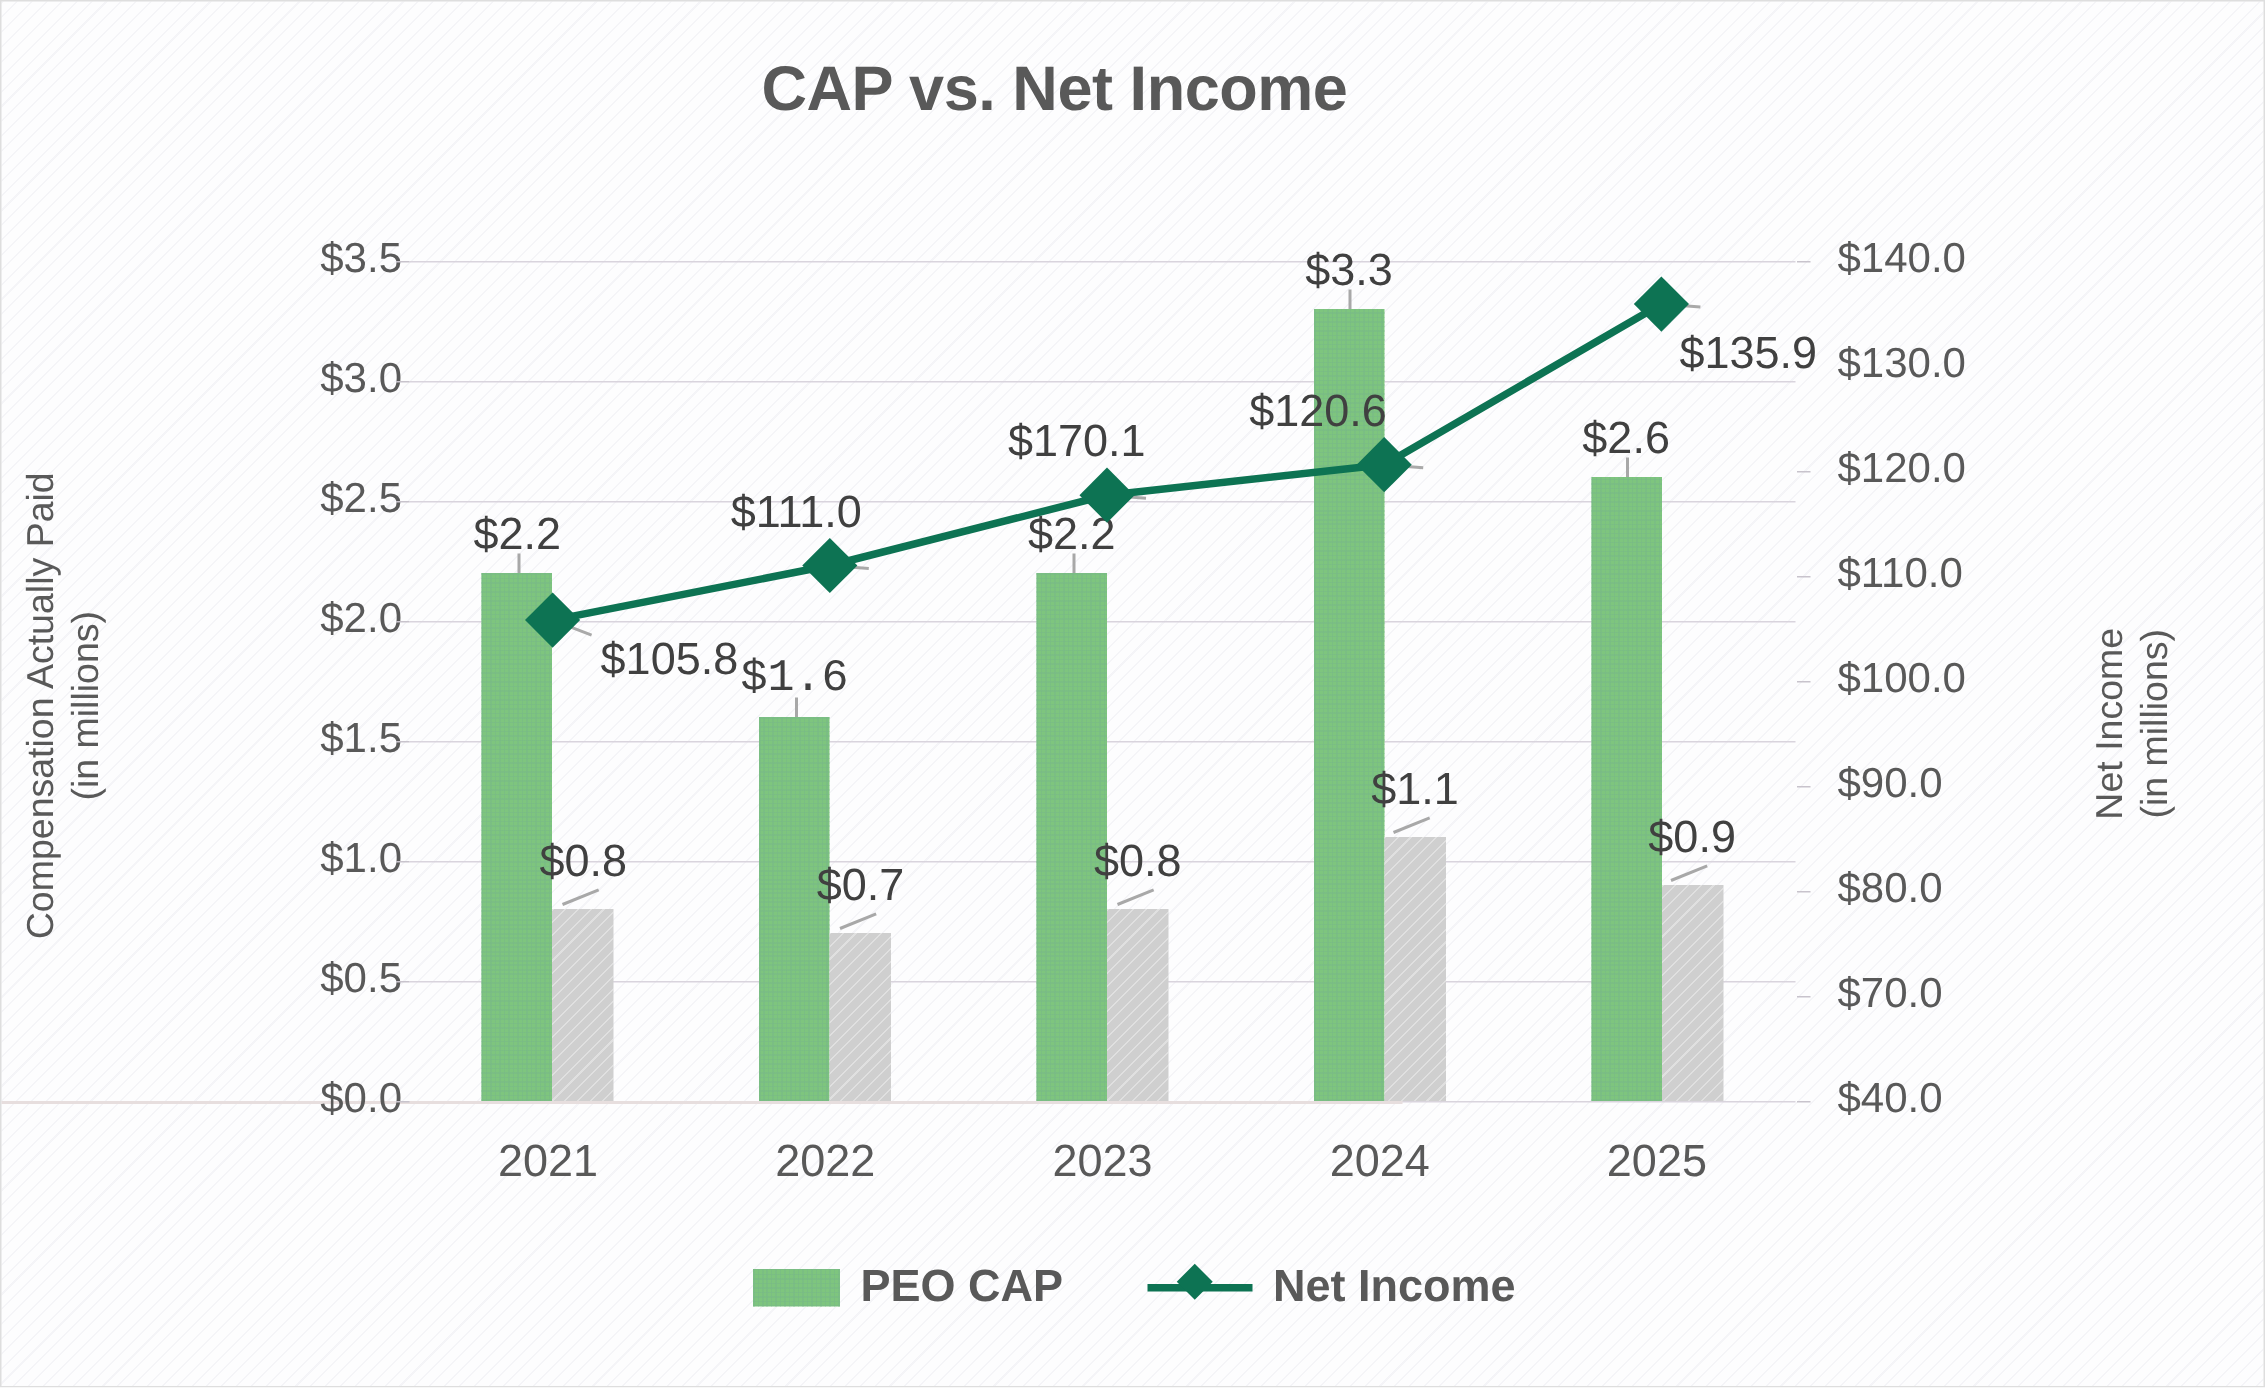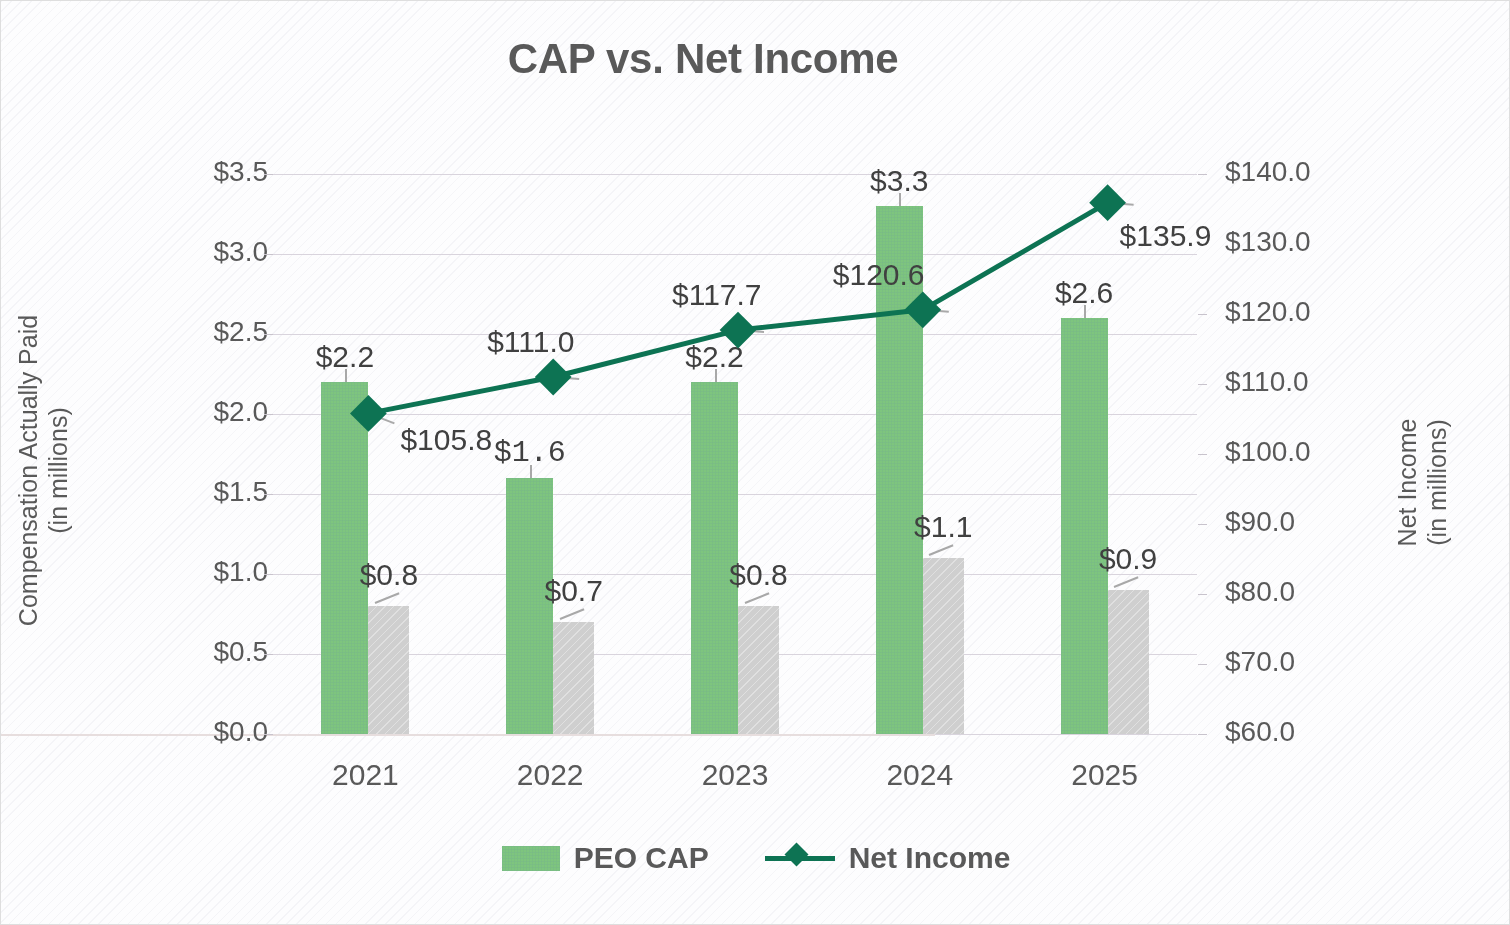--- a/index.html
+++ b/index.html
@@ -279,21 +279,21 @@
       <div class="tick-mark tick-mark-left" style="top: 413px;"></div>
       <div class="tick-label tick-left" style="top: 315px;">$2.5</div>
       <div class="tick-mark tick-mark-left" style="top: 333px;"></div>
       <div class="tick-label tick-left" style="top: 235px;">$3.0</div>
       <div class="tick-mark tick-mark-left" style="top: 253px;"></div>
       <div class="tick-label tick-left" style="top: 155px;">$3.5</div>
       <div class="tick-mark tick-mark-left" style="top: 173px;"></div>
     </div>
 
   <div id="right-ticks">
-      <div class="tick-label tick-right" style="top: 715px;">$60.0</div>
+      <div class="tick-label tick-right" style="top: 715px;">$40.0</div>
       <div class="tick-mark tick-mark-right" style="top: 733px;"></div>
       <div class="tick-label tick-right" style="top: 645px;">$70.0</div>
       <div class="tick-mark tick-mark-right" style="top: 663px;"></div>
       <div class="tick-label tick-right" style="top: 575px;">$80.0</div>
       <div class="tick-mark tick-mark-right" style="top: 593px;"></div>
       <div class="tick-label tick-right" style="top: 505px;">$90.0</div>
       <div class="tick-mark tick-mark-right" style="top: 523px;"></div>
       <div class="tick-label tick-right" style="top: 435px;">$100.0</div>
       <div class="tick-mark tick-mark-right" style="top: 453px;"></div>
       <div class="tick-label tick-right" style="top: 365px;">$110.0</div>
@@ -352,21 +352,21 @@
       <rect x="724" y="316.09999999999997" width="26" height="26" fill="#0d7353" transform="rotate(45 737 329.09999999999997)"></rect>
       <line x1="921.8000000000001" y1="308.8" x2="947.8000000000001" y2="310.8" stroke="#a9a9a9" stroke-width="2"></line>
       <rect x="908.8000000000001" y="295.8" width="26" height="26" fill="#0d7353" transform="rotate(45 921.8000000000001 308.8)"></rect>
       <line x1="1106.6" y1="201.69999999999993" x2="1132.6" y2="203.69999999999993" stroke="#a9a9a9" stroke-width="2"></line>
       <rect x="1093.6" y="188.69999999999993" width="26" height="26" fill="#0d7353" transform="rotate(45 1106.6 201.69999999999993)"></rect>
     </svg>
 
   <div id="line-labels">
       <div class="line-label" style="left: 399.4px; top: 422.4px;">$105.8</div>
       <div class="line-label" style="left: 486.2px; top: 324px;">$111.0</div>
-      <div class="line-label" style="left: 671px; top: 277.1px;">$117.7</div>
+      <div class="line-label" style="left: 671px; top: 277.1px;">$170.1</div>
       <div class="line-label" style="left: 831.8px; top: 256.8px;">$120.6</div>
       <div class="line-label" style="left: 1118.6px; top: 217.7px;">$135.9</div>
     </div>
 
   <div id="cat-labels">
       <div class="cat-label" style="left: 284.4px;">2021</div>
       <div class="cat-label" style="left: 469.2px;">2022</div>
       <div class="cat-label" style="left: 654px;">2023</div>
       <div class="cat-label" style="left: 838.8px;">2024</div>
       <div class="cat-label" style="left: 1023.6px;">2025</div>

